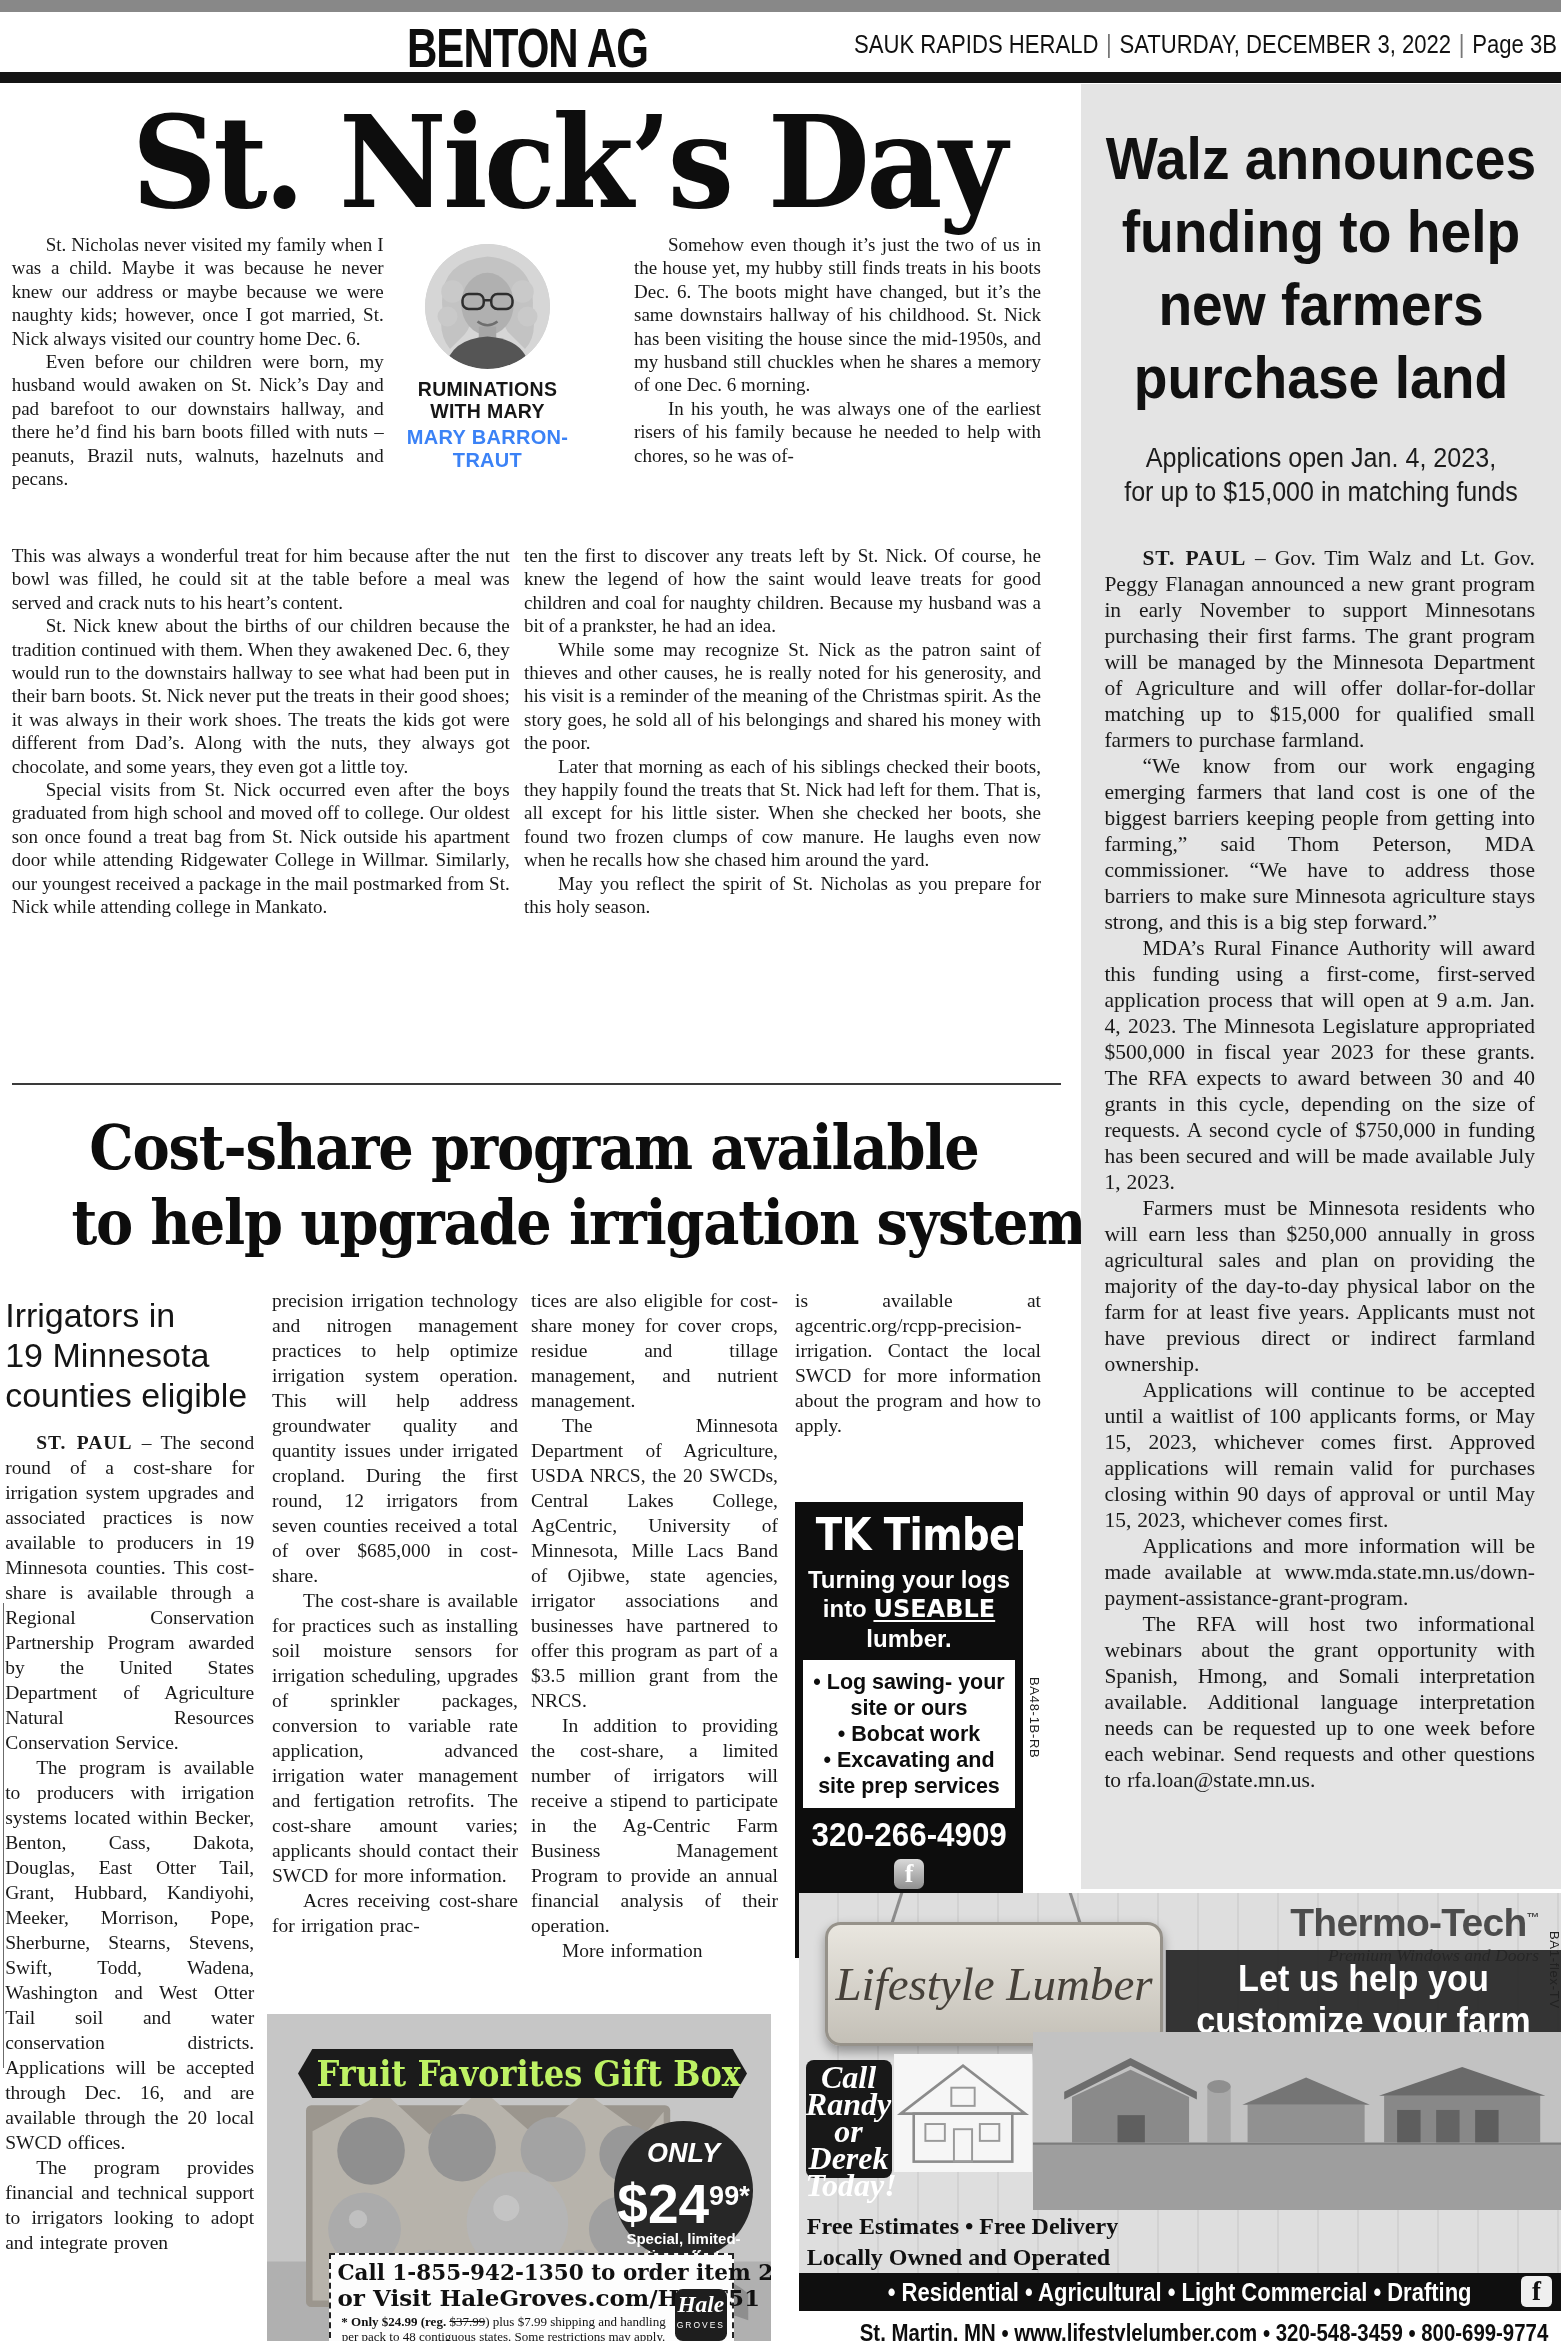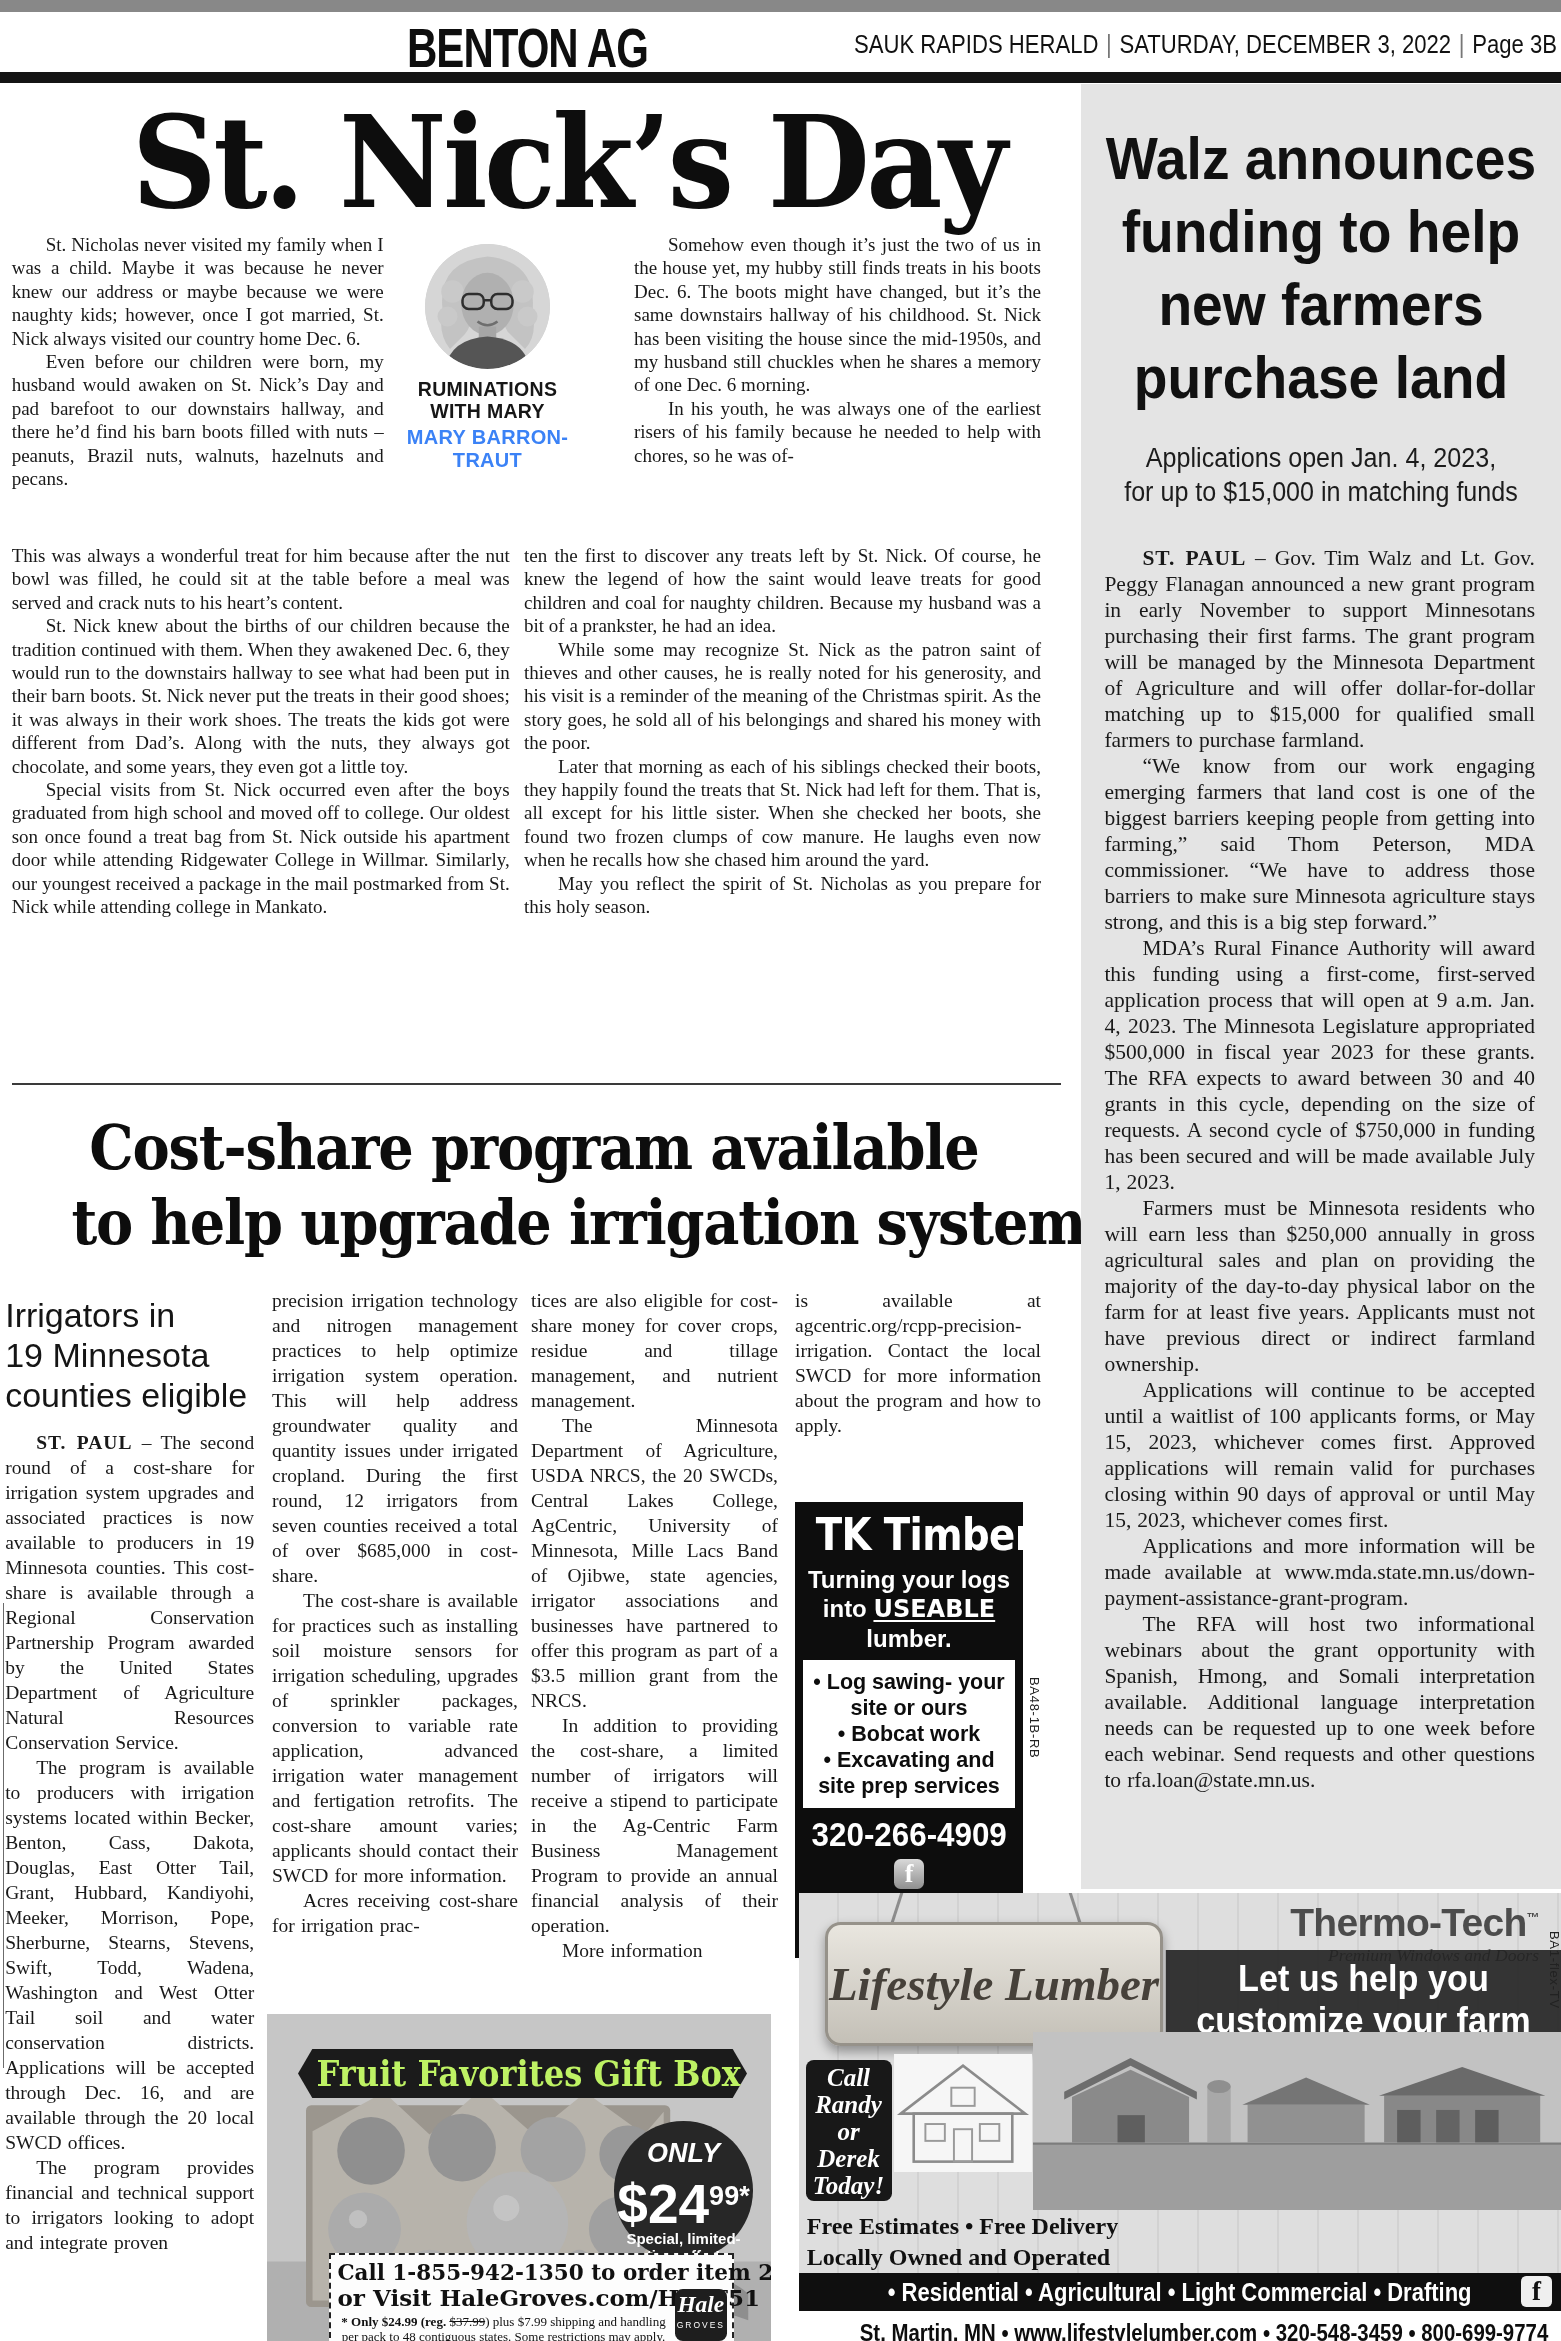--- a/index.html
+++ b/index.html
@@ -126,29 +126,29 @@
   .ls-thermo .tname { font-family:"Liberation Sans",sans-serif; font-weight:bold; font-size:39px; letter-spacing:-0.7px; }
   .ls-thermo .tname sup { font-size:13px; }
   .ls-thermo .ttag { font-style:italic; font-size:17.6px; color:#6a6a6a; }
   .rope { position:absolute; width:2.6px; height:46px; background:#8d8d8d; }
   .rope.r1 { left:98px; top:-13px; transform:rotate(18deg); }
   .rope.r2 { left:273px; top:-13px; transform:rotate(-18deg); }
   .ls-sign {
     position:absolute; left:26px; top:29px; width:338px; height:124px;
     background:linear-gradient(#e9e6df,#c4c0b7); border:3.9px solid #96928a; border-radius:15.6px;
     box-shadow:0 5.2px 10.4px rgba(0,0,0,.35); display:flex; align-items:center; justify-content:center;
-    font-family:"Liberation Serif",serif; font-style:italic; font-weight:bold; font-size:47px; color:#46413a; white-space:nowrap;
+    font-family:"Liberation Serif",serif; font-style:italic; font-weight:normal; font-size:47px; color:#46413a; white-space:nowrap;
   }
   .ls-band { position:absolute; right:0; top:57px; width:416px; padding:7.8px 0; background:rgba(28,28,28,.88); color:#fff; text-align:center;
     font-family:"Liberation Sans",sans-serif; font-weight:bold; font-size:36px; line-height:42px; transform:scaleX(.95); transform-origin:right top; }
   .ls-band .ln { white-space:nowrap; }
   .ls-farm { position:absolute; left:234px; top:139px; width:528px; height:178px; }
   .ls-house { position:absolute; left:95px; top:161px; width:138px; height:118px; background:#f4f4f4; }
-  .ls-call { position:absolute; left:6.5px; top:167px; width:86px; height:141px; background:#181818; border-radius:7.8px; color:#fff; text-align:center;
-    font-family:"Liberation Serif",serif; font-style:italic; font-weight:bold; font-size:25px; line-height:27px; padding-top:3.9px; }
+  .ls-call { position:absolute; left:6.5px; top:167px; width:86px; height:118px; background:#181818; border-radius:7.8px; color:#fff; text-align:center;
+    font-family:"Liberation Serif",serif; font-style:italic; font-weight:bold; font-size:32px; line-height:27px; padding-top:3.9px; }
   .ls-perk1 { position:absolute; left:7.8px; top:320px; font-weight:bold; font-size:24px; color:#101010; white-space:nowrap; }
   .ls-perk2 { position:absolute; left:7.8px; top:351px; font-weight:bold; font-size:24px; color:#101010; white-space:nowrap; }
   .ls-services { position:absolute; left:0; top:380px; width:762px; height:38px; background:#0f0f0f; color:#fff;
     font-family:"Liberation Sans",sans-serif; font-weight:bold; font-size:25px; line-height:38px; text-align:center; }
   .ls-services .inner { display:inline-block; transform:scaleX(.88); white-space:nowrap; }
   .ls-fb { position:absolute; right:9px; top:383px; width:31px; height:31px; background:#efefef; color:#111; border-radius:5.2px;
     font-family:"Liberation Serif",serif; font-weight:bold; font-size:27px; line-height:31px; text-align:center; }
   .ls-contact { position:absolute; left:0; top:418px; width:762px; height:43px; background:#fff; color:#0d0d0d;
     font-family:"Liberation Sans",sans-serif; font-weight:bold; font-size:24px; line-height:43px; text-align:center; }
   .ls-contact .inner { display:inline-block; transform:scaleX(.85); white-space:nowrap; }

